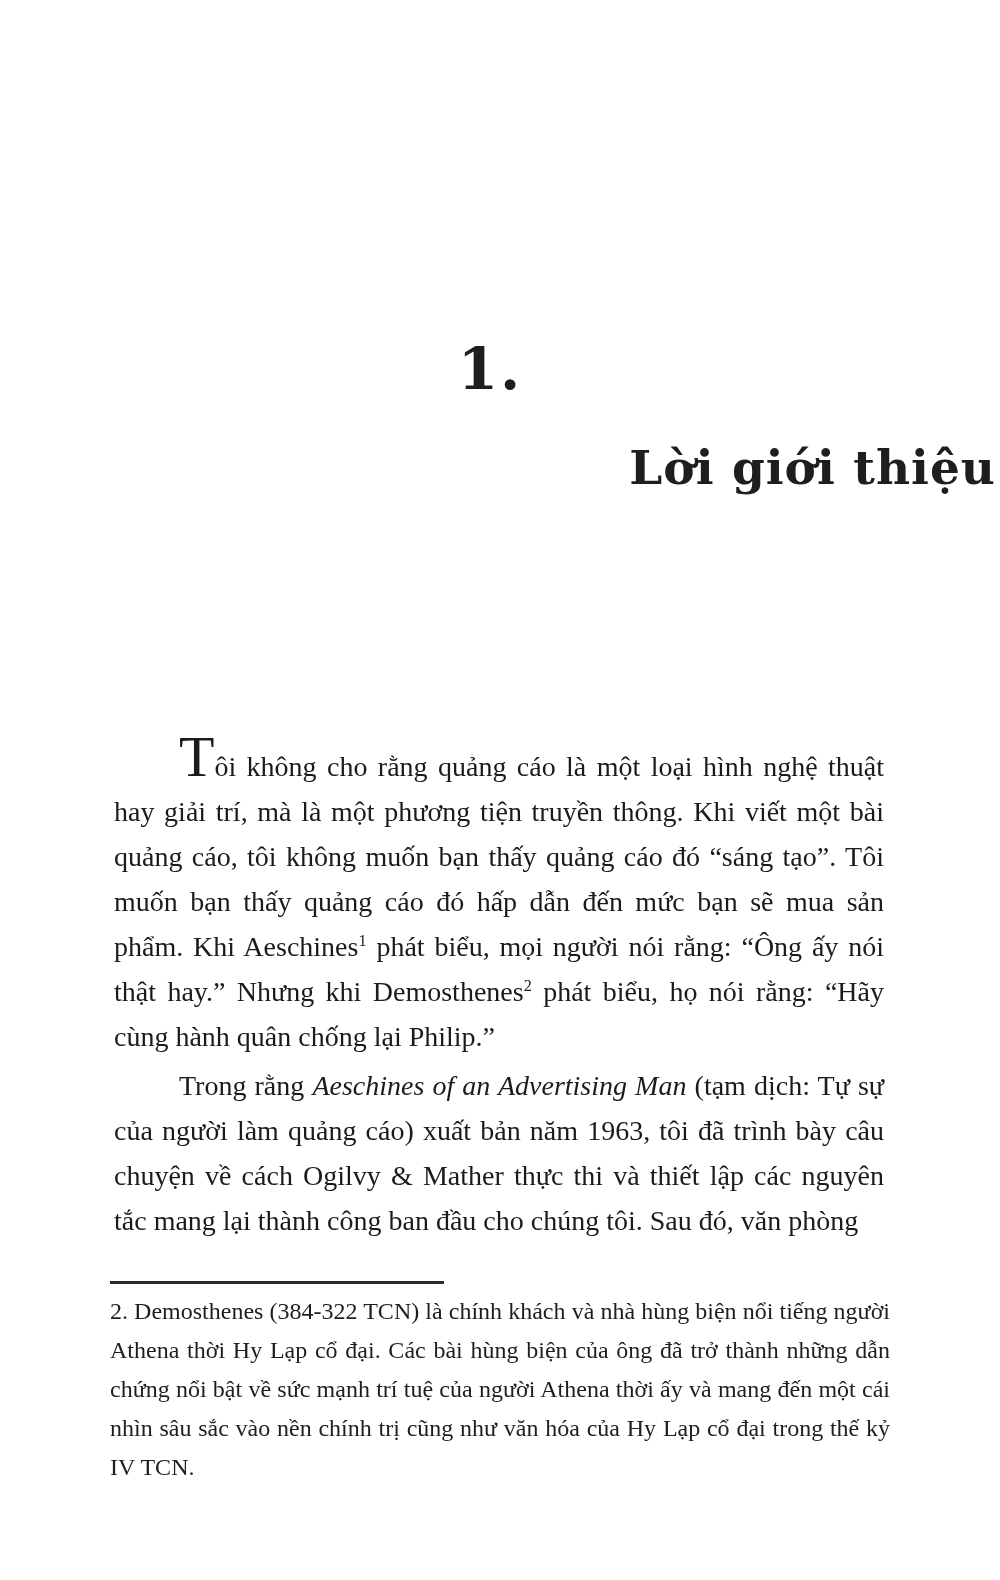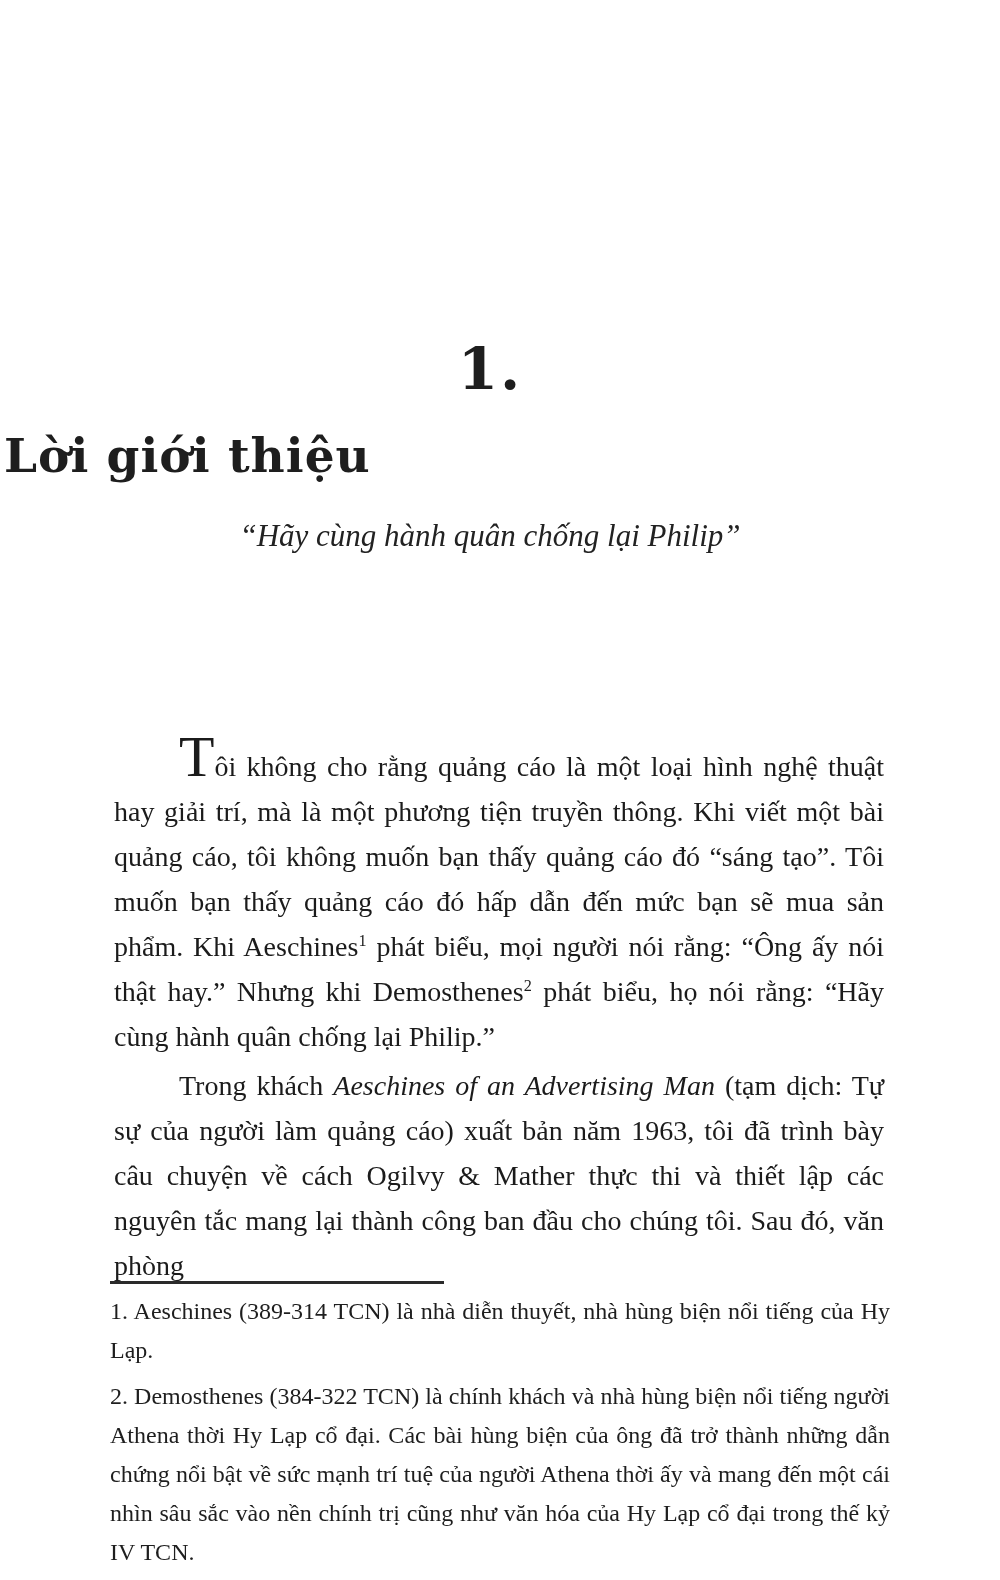--- a/index.html
+++ b/index.html
@@ -27,22 +27,22 @@
     font-size: 58px;
     line-height: 1.1;
     letter-spacing: 2px;
     color: #1e1e1e;
   }
   .chapter-title {
     position: absolute;
     top: 424px;
     left: 0;
     width: 980px;
-    margin: 4px;
-    text-align: left;
+    margin: 16px;
+    text-align: right;
     font-family: "DejaVu Serif", "Liberation Serif", serif;
     font-weight: 700;
     font-size: 47px;
     line-height: 1.2;
     letter-spacing: 1px;
     color: #1e1e1e;
   }
   .epigraph {
     position: absolute;
     top: 516px;
@@ -105,27 +105,25 @@
 </style>
 </head>
 <body>
 
 <div class="page">
 
   <div class="chapter-number">1.</div>
 
   <h1 class="chapter-title">Lời giới thiệu</h1>
 
-  <div class="epigraph">“Hãy cùng hành quân chống lại Philip”</div>
 
   <div class="body-text">
     <p><span class="initial-cap">T</span><span>ôi không cho rằng quảng cáo là một loại hình nghệ thuật hay giải trí, mà là một phương tiện truyền thông. Khi viết một bài quảng cáo, tôi không muốn bạn thấy quảng cáo đó “sáng tạo”. Tôi muốn bạn thấy quảng cáo đó hấp dẫn đến mức bạn sẽ mua sản phẩm. Khi Aeschines</span><sup>1</sup><span> phát biểu, mọi người nói rằng: “Ông ấy nói thật hay.” Nhưng khi Demosthenes</span><sup>2</sup><span> phát biểu, họ nói rằng: “Hãy cùng hành quân chống lại Philip.”</span></p>
-    <p><span>Trong khách </span><em class="book-title">Aeschines of an Advertising Man</em><span> (tạm dịch: Tự sự của người làm quảng cáo) xuất bản năm 1963, tôi đã trình bày câu chuyện về cách Ogilvy &amp; Mather thực thi và thiết lập các nguyên tắc mang lại thành công ban đầu cho chúng tôi. Sau đó, văn phòng</span></p>
+    <p><span>Trong rằng </span><em class="book-title">Aeschines of an Advertising Man</em><span> (tạm dịch: Tự sự của người làm quảng cáo) xuất bản năm 1963, tôi đã trình bày câu chuyện về cách Ogilvy &amp; Mather thực thi và thiết lập các nguyên tắc mang lại thành công ban đầu cho chúng tôi. Sau đó, văn phòng</span></p>
   </div>
 
   <div class="footnote-rule"></div>
 
   <div class="footnotes">
-    <p>1. Aeschines (389-314 TCN) là nhà diễn thuyết, nhà hùng biện nổi tiếng của Hy Lạp.</p>
     <p>2. Demosthenes (384-322 TCN) là chính khách và nhà hùng biện nổi tiếng người Athena thời Hy Lạp cổ đại. Các bài hùng biện của ông đã trở thành những dẫn chứng nổi bật về sức mạnh trí tuệ của người Athena thời ấy và mang đến một cái nhìn sâu sắc vào nền chính trị cũng như văn hóa của Hy Lạp cổ đại trong thế kỷ IV TCN.</p>
   </div>
 
 </div>
 
 </body></html>

